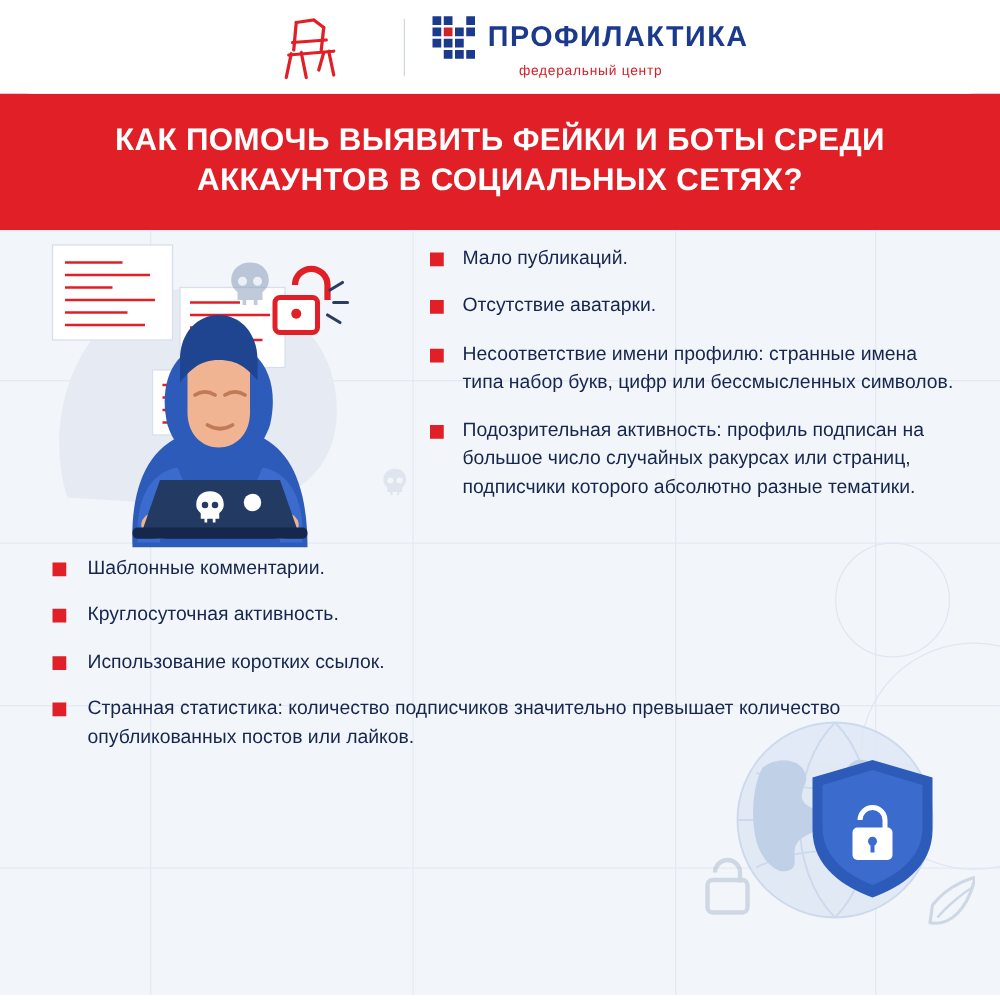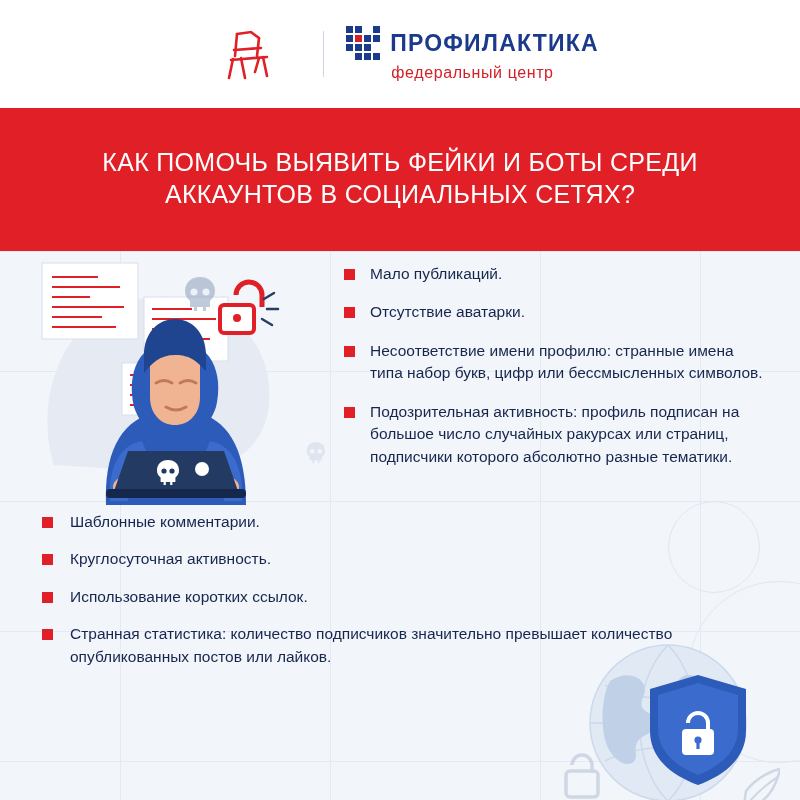--- a/index.html
+++ b/index.html
@@ -18,21 +18,21 @@
     position: relative;
     width: 800px;
     height: 800px;
     background: #ffffff;
     overflow: hidden;
   }
 
   
   .logo-bar {
     position: relative;
-    height: 108px;
+    height: 75px;
     background: #ffffff;
     display: flex;
     align-items: center;
     justify-content: center;
     gap: 0px;
     border-radius: 26px;
   }
   .logo-left {
     display: flex;
     align-items: center;
@@ -70,38 +70,38 @@
   .logo-squares i.b { background: #1b3a8c; }
   .logo-squares i.n { background: transparent; }
   .logo-title {
     font-size: 23px;
     font-weight: bold;
     letter-spacing: 1.2px;
     color: #1b3a8c;
     line-height: 1;
   }
   .logo-sub {
-    font-size: 16px;
+    font-size: 11px;
     color: #d42027;
     letter-spacing: 0.6px;
     margin-top: 4px;
   }
 
   
   .banner {
     background: #e01f26;
     color: #ffffff;
     padding: 22px 40px 24px 40px;
     text-align: center;
   }
   .banner h1 {
-    margin: 17px;
+    margin: 0;
     font-size: 25px;
     line-height: 1.26;
-    font-weight: normal;
+    font-weight: bold;
     letter-spacing: 0.3px;
     text-transform: uppercase;
   }
 
   
   .content {
     position: relative;
     background: #f2f5fa;
     height: 612px;
     overflow: hidden;

